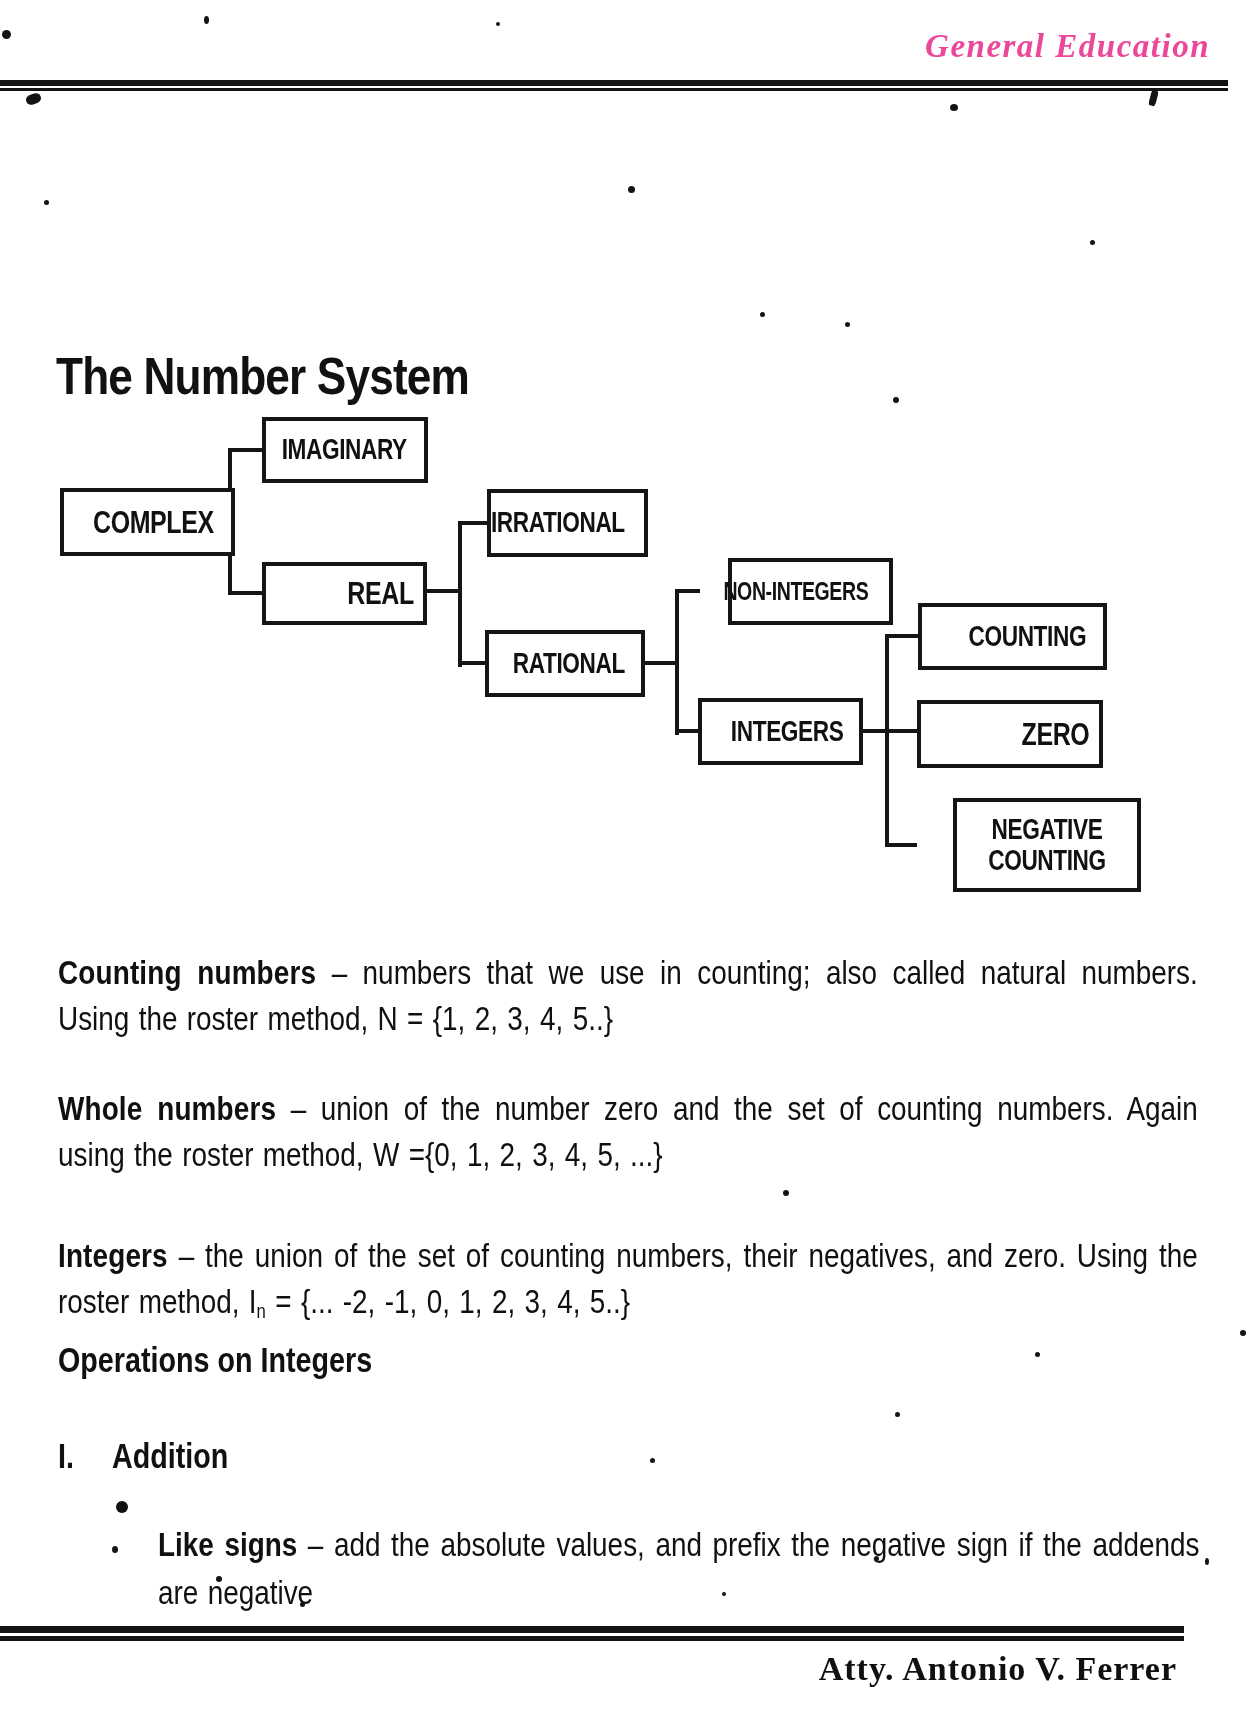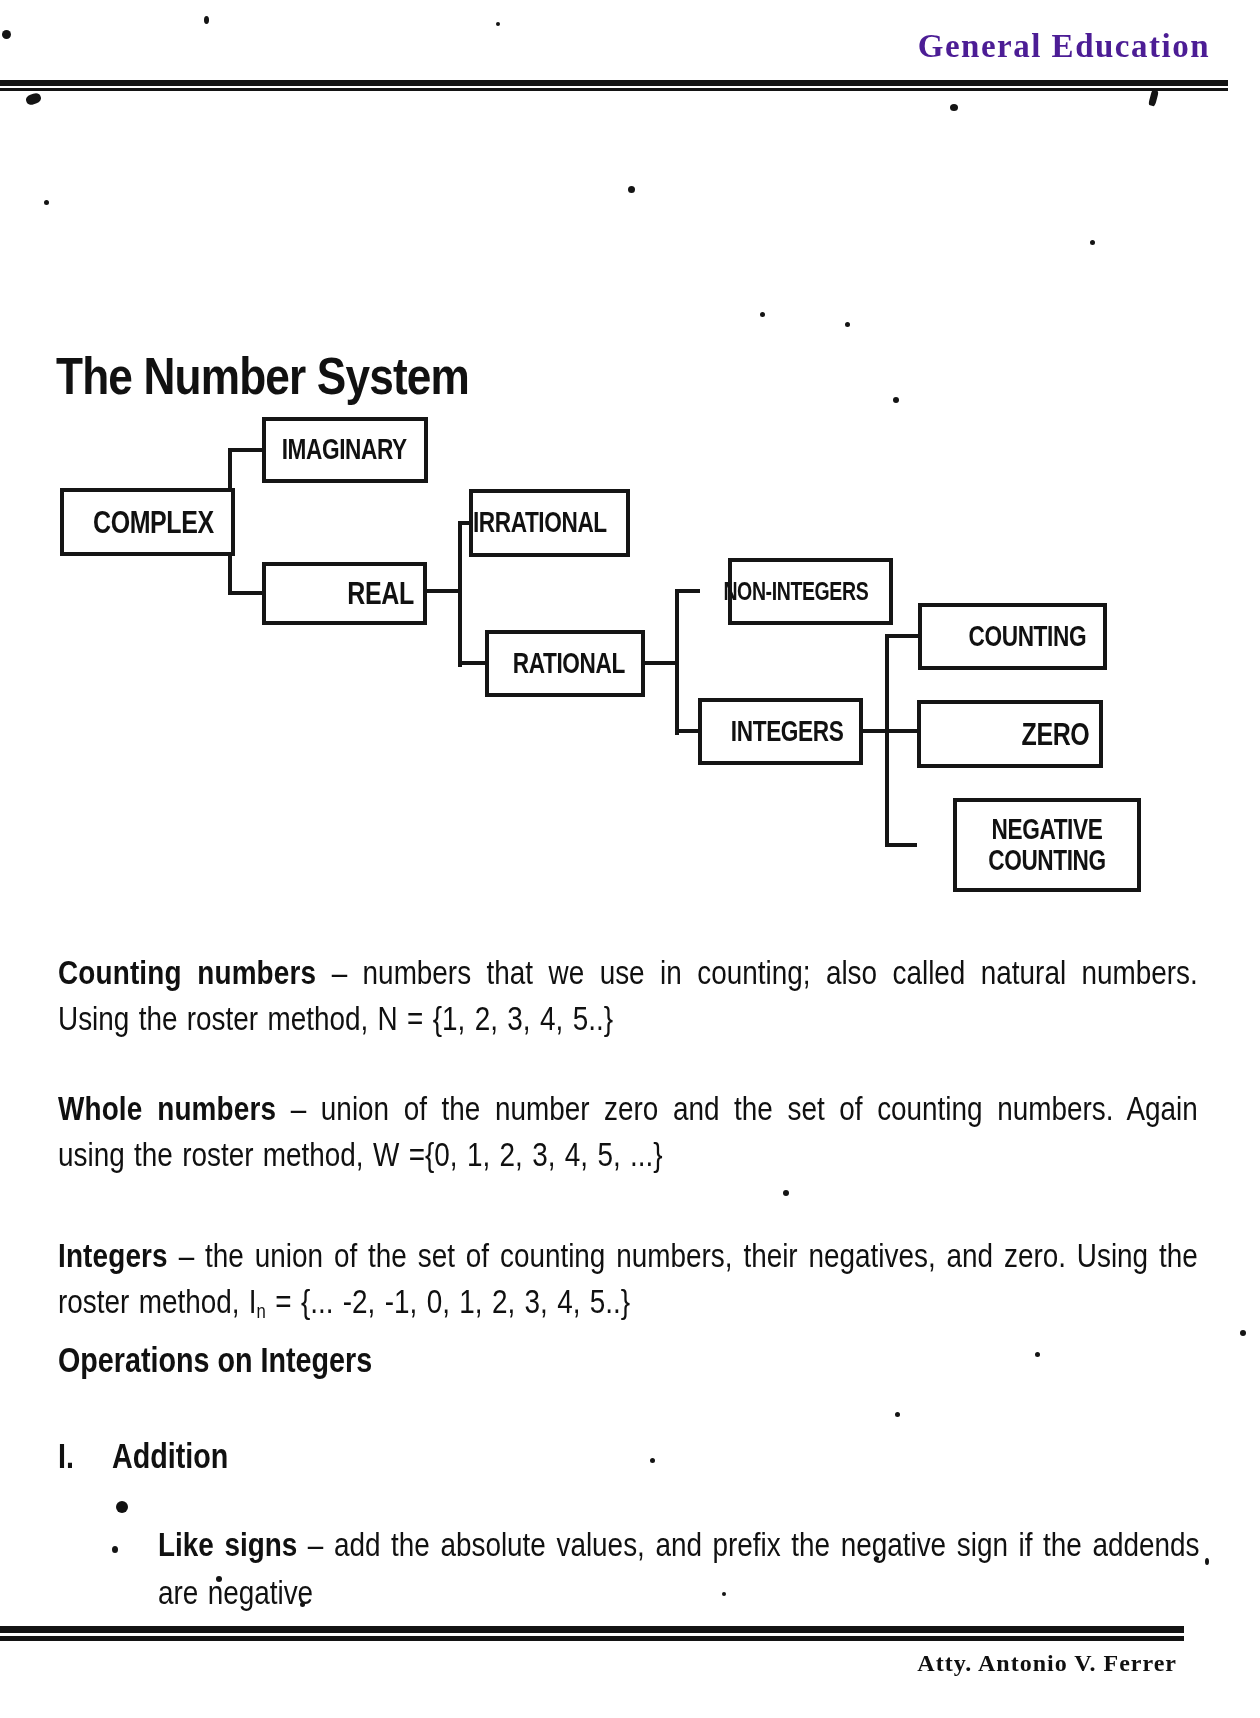--- a/index.html
+++ b/index.html
@@ -7,21 +7,21 @@
     position:relative; width:1260px; height:1718px; margin:0 auto;
     background:#ffffff; color:#111;
     font-family:"Liberation Sans","DejaVu Sans",sans-serif;
     overflow:hidden;
   }
 
   
   .hdr-title{
     position:absolute; top:28px; right:50px;
     font-family:"Liberation Serif","DejaVu Serif",serif;
-    font-weight:bold; font-size:33px; letter-spacing:1.5px; color:#4c1d95;
+    font-weight:bold; font-size:33px; letter-spacing:1.5px; color:#ec4899;font-style:italic;
   }
   .rule-top{
     position:absolute; left:0; top:80px; width:1228px; height:13px;
     background:linear-gradient(#141414 0px,#141414 6px,transparent 6px,transparent 8px,#141414 8px,#141414 11px,transparent 11px);
   }
 
   
   .banner{
     position:absolute; left:62px; top:145px; width:540px; height:97px;
     background:#0b0b0b; display:flex; align-items:center;
@@ -46,21 +46,21 @@
   .node .lbl{
     font-weight:bold; font-size:32px; letter-spacing:-0.5px; white-space:nowrap;
     transform:scaleX(0.78); transform-origin:50% 50%; line-height:1.08;
   }
   .node .lbl.md{font-size:29px;}
   .node .lbl.sm{font-size:25px;}
   .node .lbl.wrap{white-space:normal; width:190px;}
   .n-complex{left:60px; top:488px; width:175px; height:68px;}
   .n-imaginary{left:262px; top:417px; width:166px; height:66px;}
   .n-real{left:262px; top:562px; width:165px; height:63px;}
-  .n-irrational{left:469px; top:489px; width:161px; height:68px;}
+  .n-irrational{left:487px; top:489px; width:161px; height:68px;}
   .n-rational{left:485px; top:630px; width:160px; height:67px;}
   .n-nonintegers{left:700px; top:558px; width:165px; height:67px;margin-left:28px;}
   .n-integers{left:698px; top:698px; width:165px; height:67px;}
   .n-counting{left:918px; top:603px; width:189px; height:67px;}
   .n-zero{left:917px; top:700px; width:186px; height:68px;}
   .n-negcounting{left:953px; top:798px; width:188px; height:94px;}
   .ln{position:absolute; background:#151515;}
 
   
   .para{
@@ -99,21 +99,21 @@
   }
 
   
   .rule-bottom{
     position:absolute; left:0; top:1626px; width:1184px; height:17px;
     background:linear-gradient(#141414 0px,#141414 7px,transparent 7px,transparent 10px,#141414 10px,#141414 15px,transparent 15px);
   }
   .ftr-author{
     position:absolute; top:1650px; right:83px;
     font-family:"Liberation Serif","DejaVu Serif",serif;
-    font-weight:bold; font-size:24px; letter-spacing:1px; color:#101010;
+    font-weight:bold; font-size:34px; letter-spacing:1px; color:#101010;
   }
 
   .speck{position:absolute; background:#141414; border-radius:50%;}
 </style>
 </head>
 <body>
 
 <div id="page">
 
   <div class="hdr-title">General Education</div>

